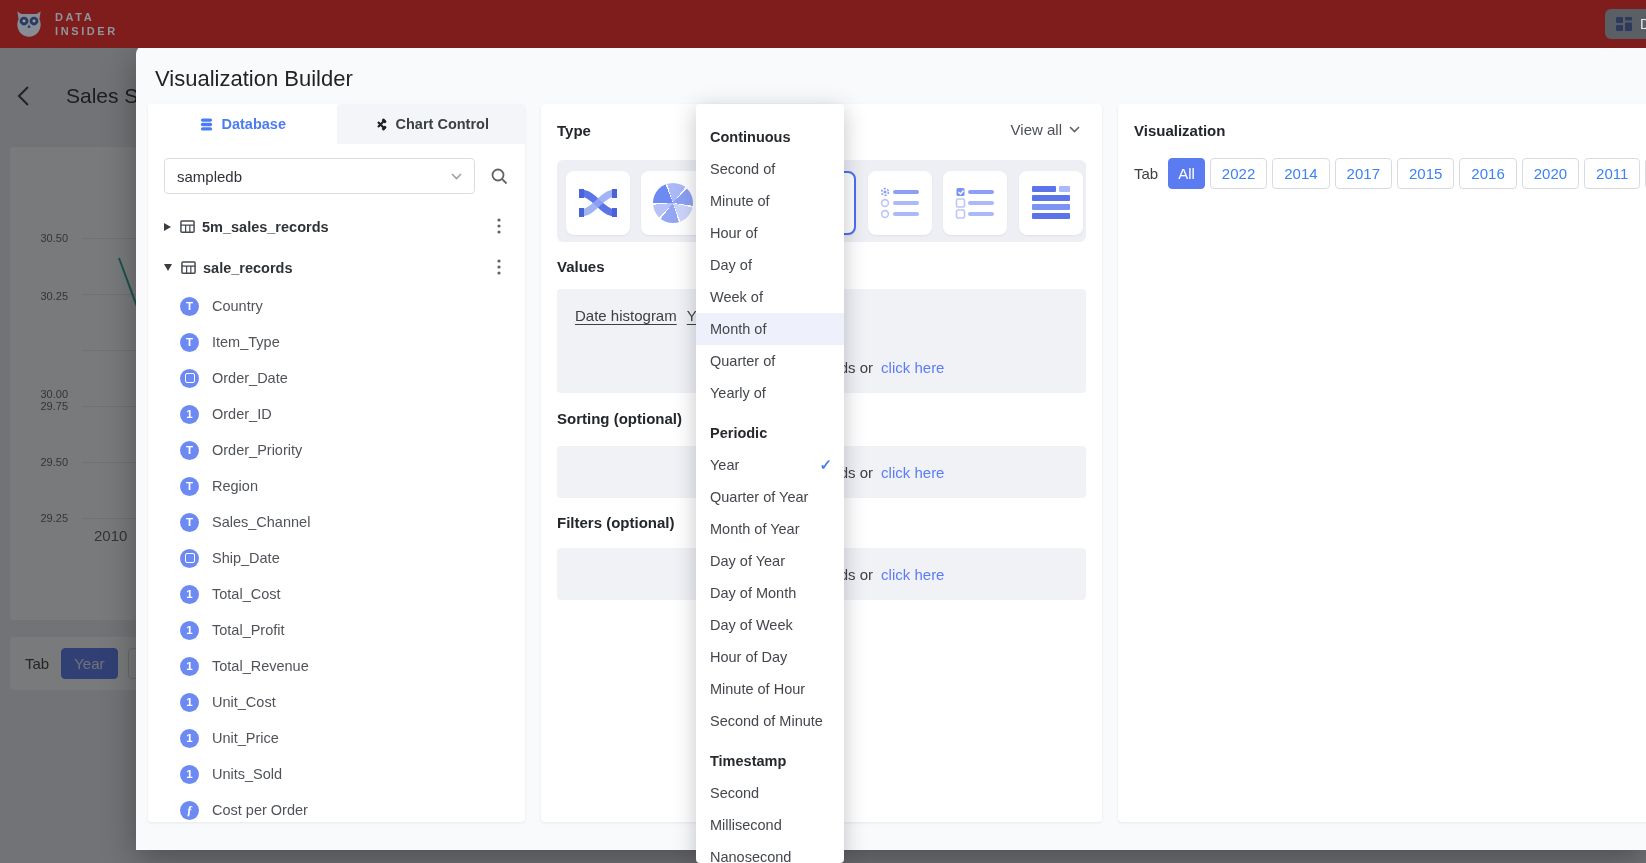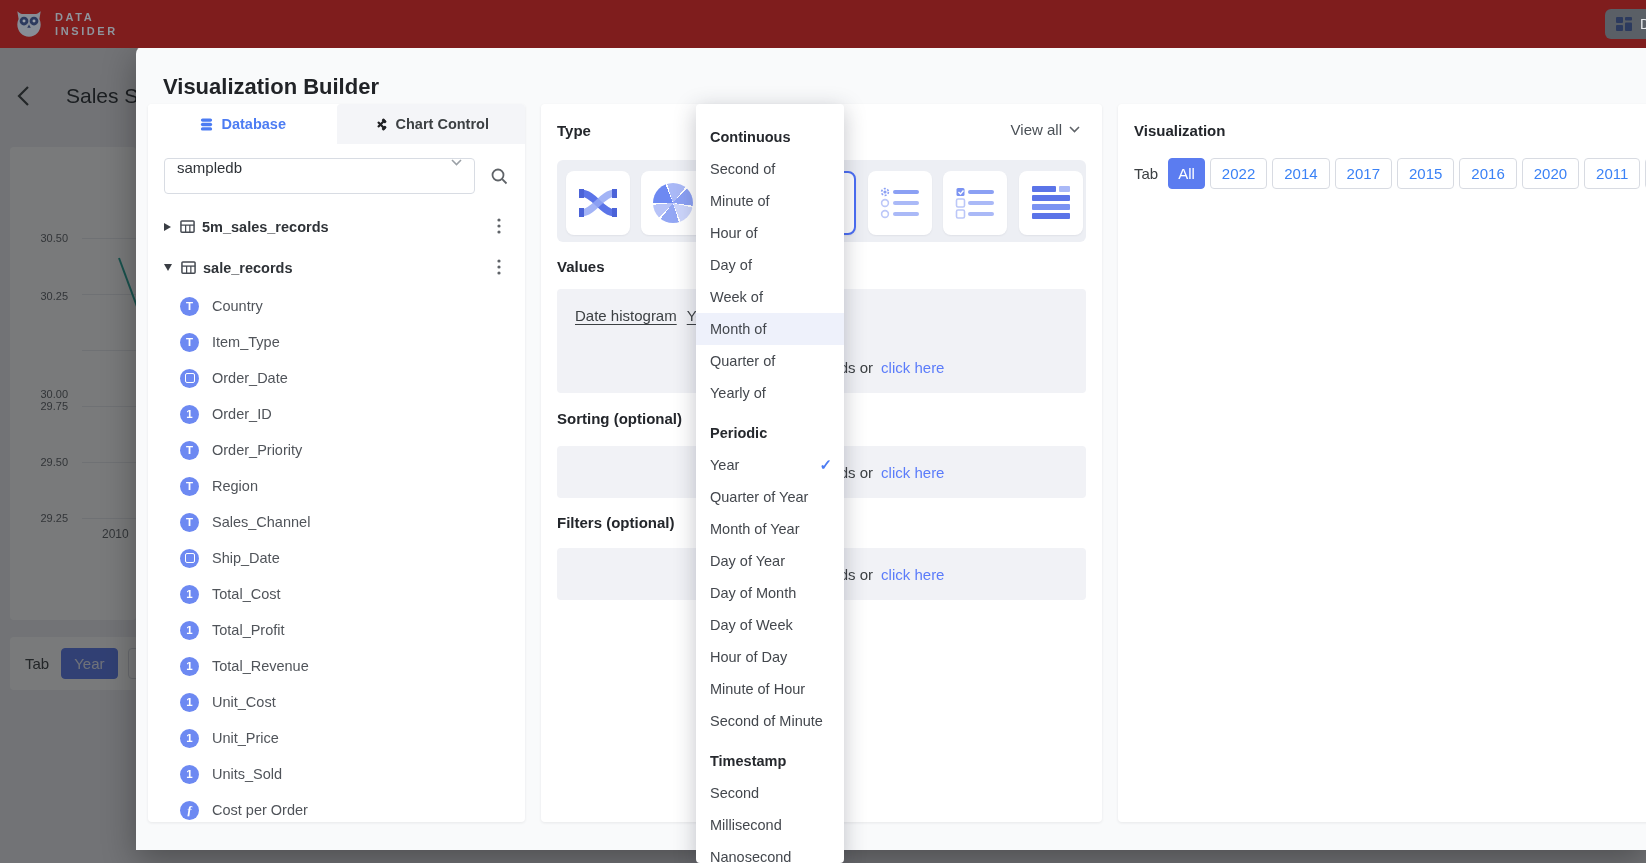--- a/index.html
+++ b/index.html
@@ -13,38 +13,38 @@
   .brand-text{display:flex;flex-direction:column;font-size:11px;font-weight:700;letter-spacing:2.6px;color:#8f959d;line-height:1.3}
   .hdr-btn{position:absolute;left:1605px;top:9px;height:30px;width:120px;background:#5a5f66;border:none;border-radius:6px;display:flex;align-items:center;gap:7px;padding:0 10px;color:#e8eaed;font-size:14px;font-family:inherit;cursor:pointer}
   
   .dim{position:absolute;left:0;top:48px;right:0;bottom:0;background:rgba(16,17,20,.56);z-index:5}
   
   .bg-title-row{position:absolute;left:16px;top:84px;display:flex;align-items:center;gap:36px;z-index:1}
   .bg-title{font-size:21px;font-weight:400;color:#2a2e33;margin:0;white-space:nowrap}
   .chart-card{position:absolute;left:10px;top:147px;width:126px;height:473px;background:#fff;border-radius:4px;z-index:1;overflow:hidden}
   .ytick{position:absolute;left:0;width:58px;text-align:right;font-size:11px;color:#5f6368}
   .gline{position:absolute;left:72px;right:0;height:1px;background:#e9ebee}
-  .xtick{position:absolute;left:92px;top:380px;font-size:12px;color:#5f6368}
+  .xtick{position:absolute;left:84px;top:380px;font-size:15px;color:#5f6368}
   .bg-tabs-card{position:absolute;left:10px;top:637px;width:128px;height:53px;background:#fff;border-radius:4px;z-index:1;display:flex;align-items:center;gap:12px;padding-left:15px;box-sizing:border-box;overflow:hidden}
   .bgchip{height:31px;padding:0 12px;border-radius:4px;display:flex;align-items:center;font-size:15px;white-space:nowrap;box-sizing:border-box;border:1px solid #d8dbe2;background:#fff;color:#3c4043;flex:0 0 auto}
   .bgchip.active{background:#5b7cf0;border-color:#5b7cf0;color:#e8ecfa}
   .bg-tab-label{font-size:15px;color:#3c4043}
   
   .modal{position:absolute;left:136px;top:46px;width:1510px;height:804px;background:#f9fafb;border-radius:8px 0 0 0;box-shadow:0 10px 34px rgba(0,0,0,.32);z-index:10;overflow:hidden}
-  .modal-title{position:absolute;left:15px;top:16px;margin:12px;font-size:22px;font-weight:700;color:#212327}
+  .modal-title{position:absolute;left:15px;top:16px;margin:4px;font-size:22px;font-weight:400;color:#212327}
   .card{position:absolute;top:58px;height:718px;background:#fff;border-radius:4px;box-shadow:0 1px 3px rgba(23,28,38,.08)}
   .card.left{left:12px;width:377px}
   .card.mid{left:405px;width:561px}
   .card.right{left:982px;width:560px}
   
   .tabs{display:flex;height:40px}
   .tab{flex:1;display:flex;align-items:center;justify-content:center;gap:8px;font-size:14.5px;font-weight:700;color:#3c4043;background:#f4f5f8;cursor:pointer;border-radius:4px 4px 0 0}
   .tab.active{background:#fff;color:#4c7cf3}
   .search-row{display:flex;align-items:center;gap:14px;padding:14px 16px 0 16px}
-  .select{flex:1;height:36px;border:1px solid #d8dce3;border-radius:4px;display:flex;justify-content:space-between;padding:0 12px;font-size:15px;color:#2f3338;background:#fff;box-sizing:border-box;cursor:pointer}
+  .select{flex:1;height:36px;border:1px solid #d8dce3;border-radius:4px;display:flex;align-items:center;justify-content:space-between;padding:0 12px;font-size:15px;color:#2f3338;background:#fff;box-sizing:border-box;cursor:pointer}
   .tree{padding-top:12px}
   .trow{height:41px;display:flex;align-items:center;padding:0 16px;position:relative;cursor:pointer}
   .arr-right{width:0;height:0;border-left:7px solid #3a3e44;border-top:4.5px solid transparent;border-bottom:4.5px solid transparent;margin-right:9px}
   .arr-down{width:0;height:0;border-top:7px solid #3a3e44;border-left:4.5px solid transparent;border-right:4.5px solid transparent;margin-right:9px}
   .tbl-icon{display:flex;margin-right:7px}
   .tname{font-size:14.5px;font-weight:600;color:#2f3338}
   .kebab{position:absolute;right:24px;top:12px;cursor:pointer;display:flex}
   .frow{height:36px;display:flex;align-items:center;padding-left:32px;gap:13px;cursor:grab}
   .ficon{width:19px;height:19px;border-radius:50%;background:#6d89f2;color:#fff;display:flex;align-items:center;justify-content:center;font-size:11.5px;font-weight:700;flex:0 0 auto}
   .ficon.function{font-style:italic;font-family:"Liberation Serif",serif;font-size:12.5px}

